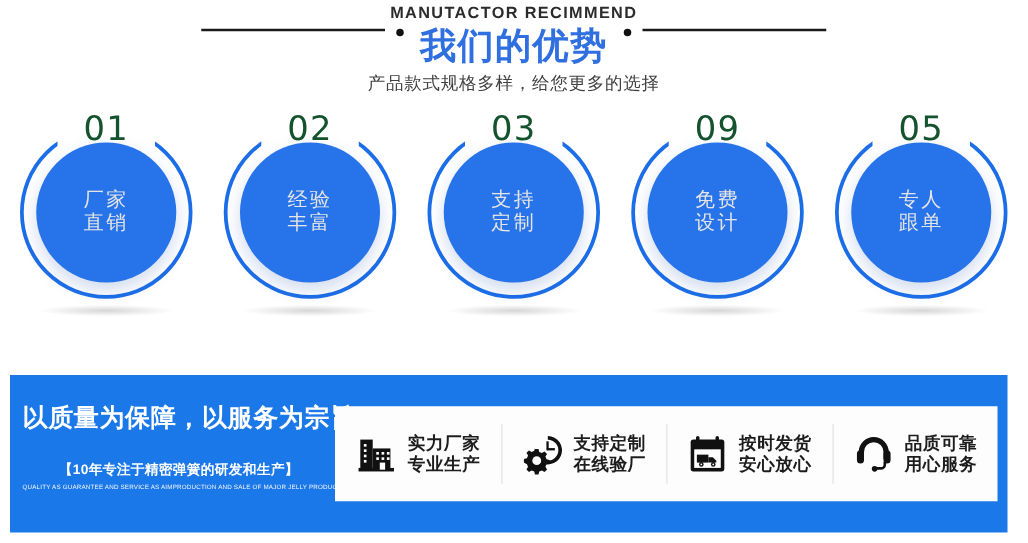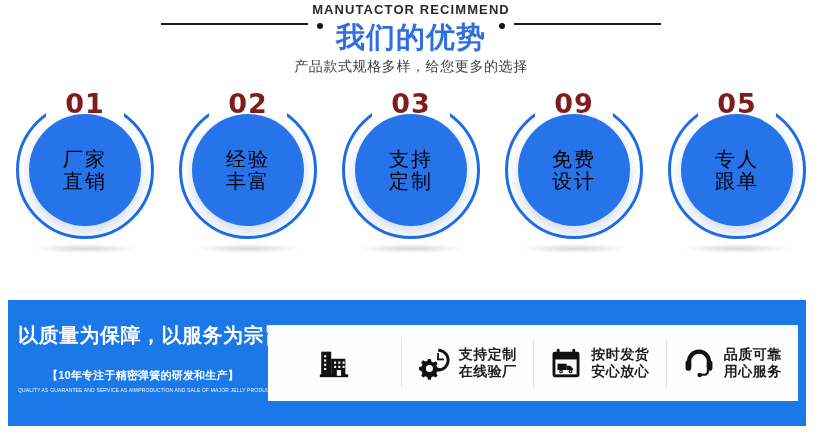--- a/index.html
+++ b/index.html
@@ -52,29 +52,29 @@
     background:#fff;
   }
   .inner {
     position:absolute; left:19px; top:26px; width:112px; height:112px;
     border-radius:50%;
     background:#2773ea;
     display:flex; align-items:center; justify-content:center;
     box-shadow:0 6px 14px rgba(40,90,180,.22);
   }
   .inner-label {
-    color:#000000; font-size:20px; font-weight:500;
+    color:#e5e5e5; font-size:16px; font-weight:500;
     line-height:1.12; text-align:center; letter-spacing:2px;
     white-space:pre-line;
   }
   .num {
     position:absolute; left:0; top:0; width:150px;
     text-align:center;
-    font-size:27px; font-weight:bold;
-    color:#7f1d1d;
+    font-size:27px; font-weight:normal;
+    color:#14532d;
     letter-spacing:1px;
     font-family:"DejaVu Sans",sans-serif;
     z-index:4;
   }
   .shadow {
     position:absolute; left:22px; top:156px; width:106px; height:9px;
     background:radial-gradient(ellipse at center, rgba(120,120,120,.30) 0%, rgba(255,255,255,0) 72%);
   }
 
   
@@ -219,20 +219,22 @@
             <rect x="10" y="31" width="3" height="3" fill="#fff"></rect>
             <rect x="24" y="22" width="3" height="3" fill="#fff"></rect>
             <rect x="30" y="22" width="3" height="3" fill="#fff"></rect>
             <rect x="36" y="22" width="3" height="3" fill="#fff"></rect>
             <rect x="24" y="28" width="3" height="3" fill="#fff"></rect>
             <rect x="30" y="28" width="3" height="3" fill="#fff"></rect>
             <rect x="36" y="28" width="3" height="3" fill="#fff"></rect>
             <rect x="28" y="34" width="6" height="8" fill="#fff"></rect>
           </svg>
         </span>
+        <span class="feat-text">实力厂家
+专业生产</span>
       </div>
 
       <div class="feat">
         <span class="feat-icon">
           <svg viewBox="0 0 48 48">
             <path d="M30 4a16 16 0 1 1-11.3 27.3l3-3A11.8 11.8 0 1 0 30 8.2V4z" fill="#111"></path>
             <rect x="28.4" y="10" width="2.6" height="10" fill="#111"></rect>
             <rect x="29" y="17.6" width="9" height="2.6" fill="#111"></rect>
             <path d="M15.5 18.5h4l.8 3.4 3 1.3 3-1.8 2.8 2.8-1.8 3 1.3 3 3.4.8v4l-3.4.8-1.3 3 1.8 3-2.8 2.8-3-1.8-3 1.3-.8 3.4h-4l-.8-3.4-3-1.3-3 1.8-2.8-2.8 1.8-3-1.3-3L3 33.8v-4l3.4-.8 1.3-3-1.8-3 2.8-2.8 3 1.8 3-1.3.8-3.2z" fill="#111"></path>
             <circle cx="17.5" cy="31.8" r="5" fill="#fdfdfd"></circle>

